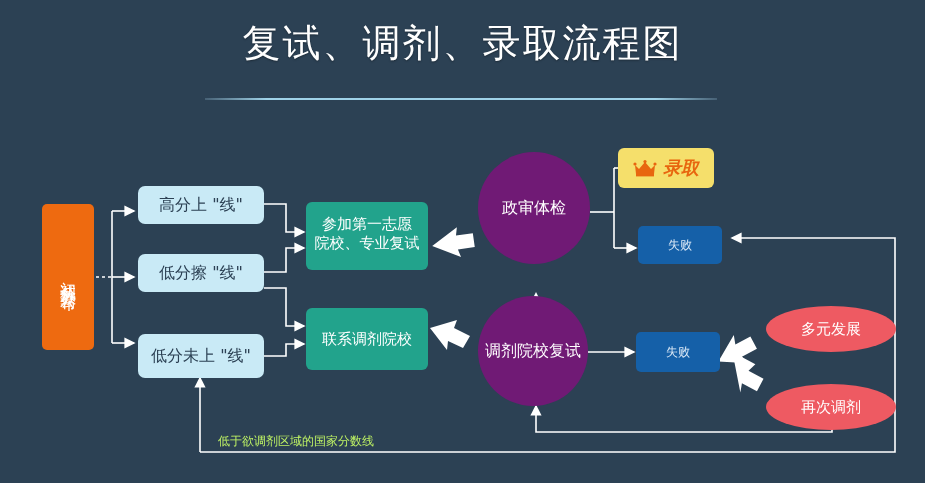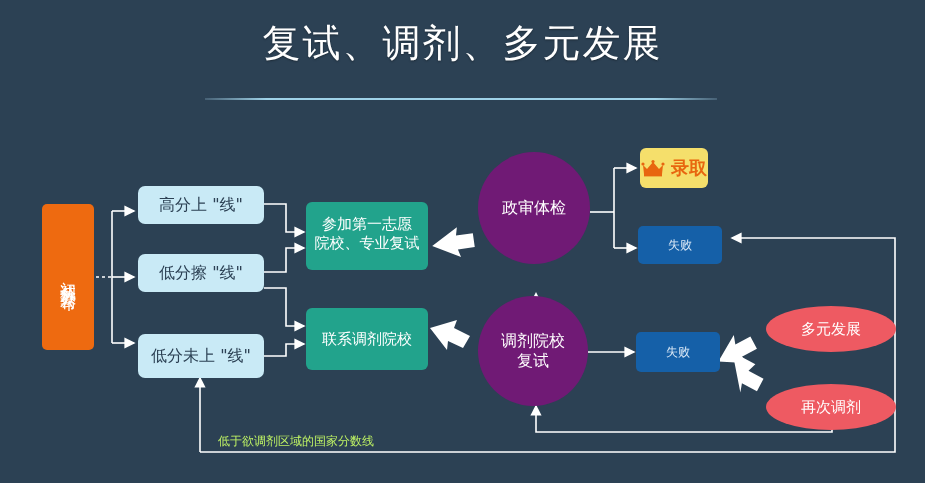--- a/index.html
+++ b/index.html
@@ -60,21 +60,21 @@
   }
 
   svg.links{position:absolute;left:0;top:0;width:925px;height:483px;
             pointer-events:none;}
 </style>
 </head>
 <body>
 
 <div id="stage">
 
-  <div class="title">复试、调剂、多元发展</div>
+  <div class="title">复试、调剂、录取流程图</div>
   <div class="divider"></div>
 
   <svg class="links" viewBox="0 0 925 483">
     <defs>
       <marker id="ah" markerWidth="7" markerHeight="7" refX="6" refY="3.5" orient="auto">
         <path d="M0,0 L7,3.5 L0,7 z" fill="#ffffff"></path>
       </marker>
       <marker id="ahl" markerWidth="7" markerHeight="7" refX="6" refY="3.5" orient="auto">
         <path d="M0,0 L7,3.5 L0,7 z" fill="#ffffff"></path>
       </marker>
@@ -129,26 +129,26 @@
     <span>参加第一志愿</span>
     <span>院校、专业复试</span>
   </div>
 
   <div class="node n-green" style="left:306px;top:308px;width:122px;height:62px;">联系调剂院校</div>
 
   <div class="node n-circle" style="left:478px;top:152px;width:112px;height:112px;flex-direction:column;">
     <span>政审体检</span>
   </div>
 
-  <div class="node n-circle" style="left:478px;top:296px;width:110px;height:110px;flex-direction:column;">
+  <div class="node n-circle" style="left:478px;top:296px;width:110px;height:110px;flex-direction:row;">
     <span>调剂院校</span>
     <span>复试</span>
   </div>
 
-  <div class="node n-yellow" style="left:640px;top:148px;width:68px;height:40px;">
+  <div class="node n-yellow" style="left:618px;top:148px;width:96px;height:40px;font-style:italic;">
     <span class="crown">
       <svg viewBox="0 0 24 17" width="24" height="17" aria-hidden="true">
         <path d="M2 5 L6 9 L12 2 L18 9 L22 5 L21 14 L3 14 Z" fill="#e8660f"></path>
         <rect x="3" y="14" width="18" height="2.4" fill="#e8660f"></rect>
         <circle cx="2" cy="4" r="1.6" fill="#e8660f"></circle>
         <circle cx="22" cy="4" r="1.6" fill="#e8660f"></circle>
         <circle cx="12" cy="1.6" r="1.6" fill="#e8660f"></circle>
       </svg>
     </span>
     <span>录取</span>

